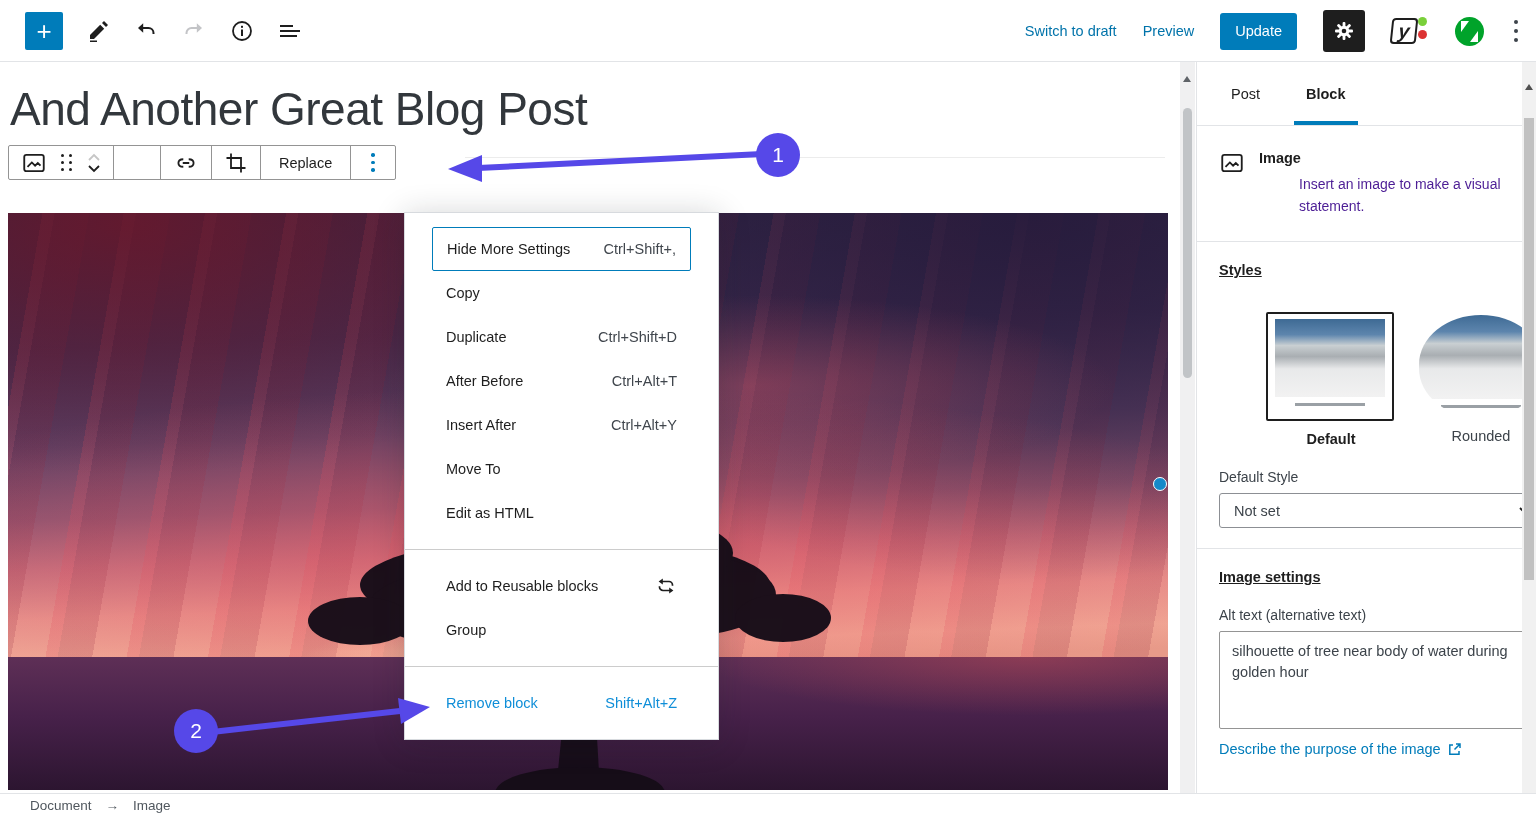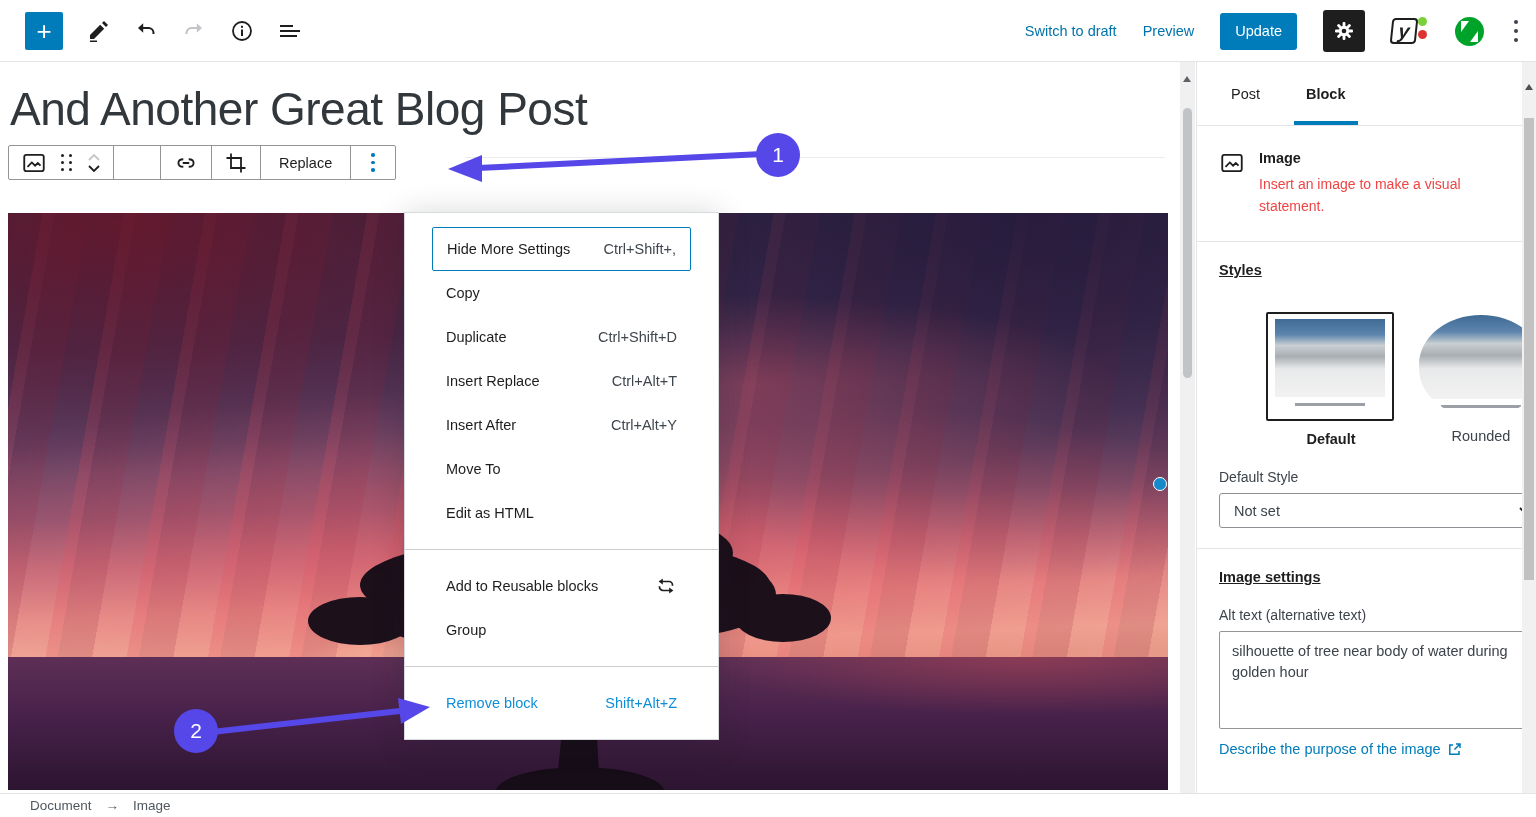--- a/index.html
+++ b/index.html
@@ -105,21 +105,21 @@
   .sidebar { position:absolute; left:1196px; top:62px; width:373px; height:731px; background:#fff;
              border-left:1px solid #e2e4e7; z-index:5; }
   .sb-tabs { height:64px; border-bottom:1px solid #e2e4e7; display:flex; align-items:stretch; position:relative; }
   .sb-tab { margin-left:22px; display:flex; align-items:center; font-size:14.5px; color:#1e1e1e; cursor:pointer;
             padding:0 12px; position:relative; }
   .sb-tab.active { font-weight:700; }
   .sb-tab.active:after { content:""; position:absolute; left:0; right:0; bottom:0; height:4px; background:#007cba; }
   .sb-close { position:absolute; right:26px; top:18px; font-size:24px; color:#1e1e1e; cursor:pointer; line-height:28px; }
   .block-card { display:flex; gap:14px; padding:24px 22px; border-bottom:1px solid #e2e4e7; }
   .block-card h3 { font-size:14.5px; margin-bottom:8px; }
-  .block-card p { font-size:14px; color:#ef4444; line-height:1.55; width:230px; }
+  .block-card p { font-size:14px; color:#4c1d95; line-height:1.55; width:230px;margin-left:40px; }
   .sb-section { padding:20px 22px; border-bottom:1px solid #e2e4e7; position:relative; }
   .sb-head { font-size:14.5px; font-weight:700; display:flex; justify-content:space-between; align-items:center; cursor:pointer;text-decoration:underline; }
   .style-row { display:flex; gap:20px; margin-top:34px;margin-left:47px; }
   .style-opt { width:130px; text-align:center; cursor:pointer; }
   .thumb-default { width:128px; height:109px; border:2px solid #1e1e1e; border-radius:2px; background:#fff; padding:5px 7px 9px; }
   .thumb-rounded { width:124px; height:103px; margin:3px auto 6px; border-radius:50%/48%; overflow:hidden; background:#fff; }
   .mountain { width:100%; height:78px;
     background:linear-gradient(180deg,#3e6a94 0%,#5d85ad 20%,#c9cfd2 34%,#a9aeb2 48%,#e8e9ea 64%,#f2f2f2 100%); }
   .thumb-rounded .mountain { height:84px; }
   .cap-line { width:64%; height:3px; background:#9aa0a5; margin:6px auto 0; }
@@ -312,21 +312,21 @@
       </div>
       <div class="menu-item">
         <span>Copy</span>
         <span class="shortcut"></span>
       </div>
       <div class="menu-item">
         <span>Duplicate</span>
         <span class="shortcut">Ctrl+Shift+D</span>
       </div>
       <div class="menu-item">
-        <span>Insert Replace</span>
+        <span>After Before</span>
         <span class="shortcut">Ctrl+Alt+T</span>
       </div>
       <div class="menu-item">
         <span>Insert After</span>
         <span class="shortcut">Ctrl+Alt+Y</span>
       </div>
       <div class="menu-item">
         <span>Move To</span>
         <span class="shortcut"></span>
       </div>

